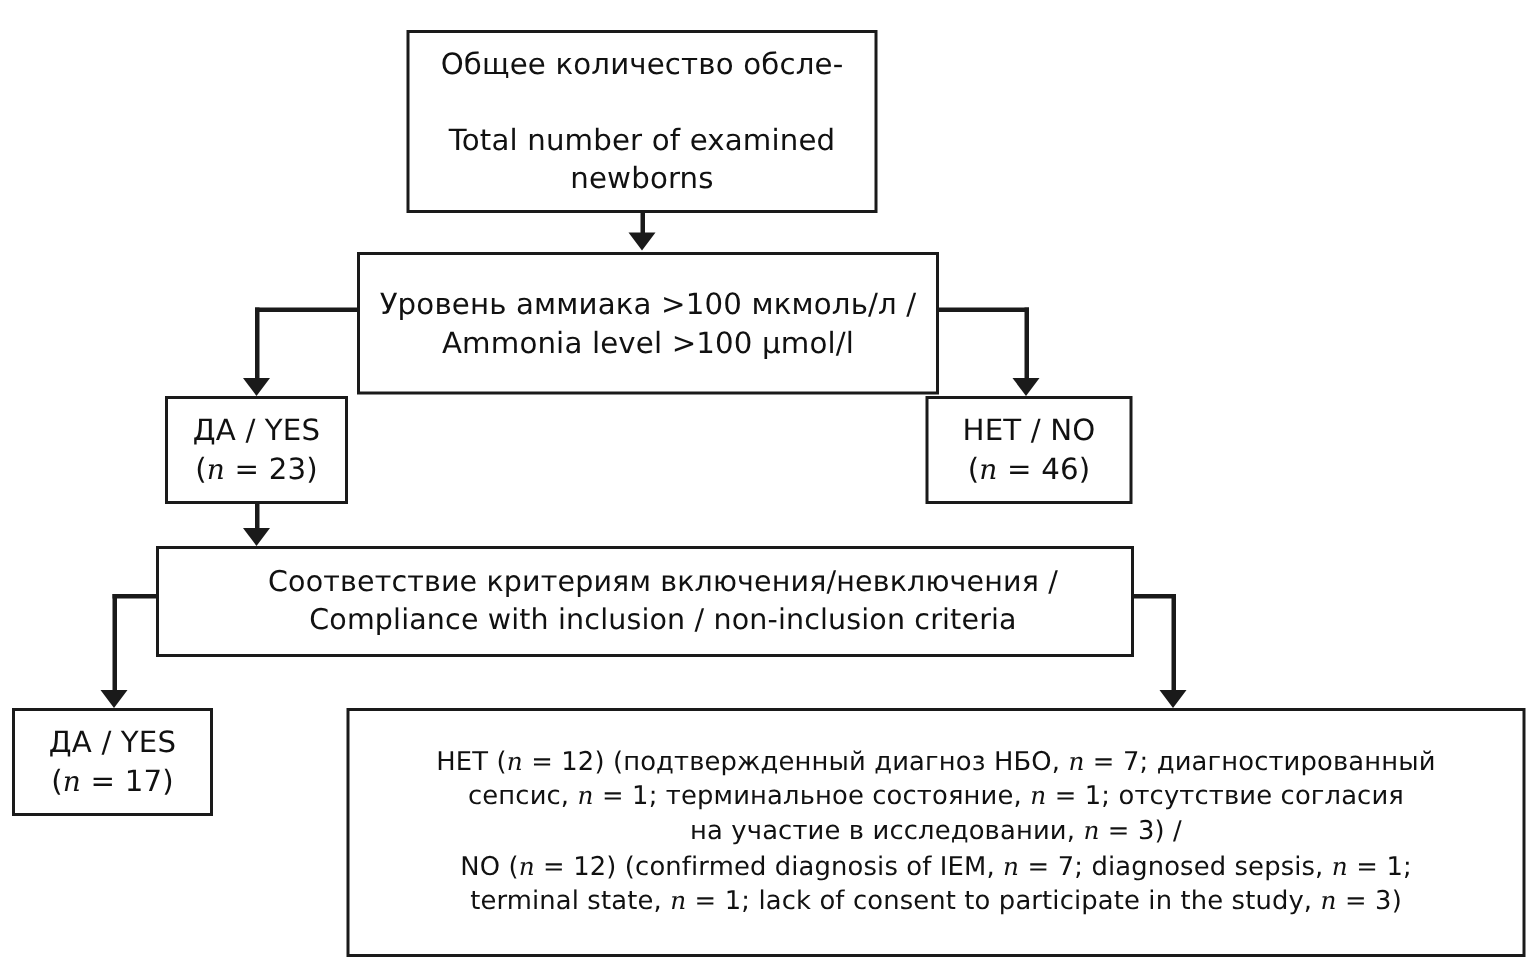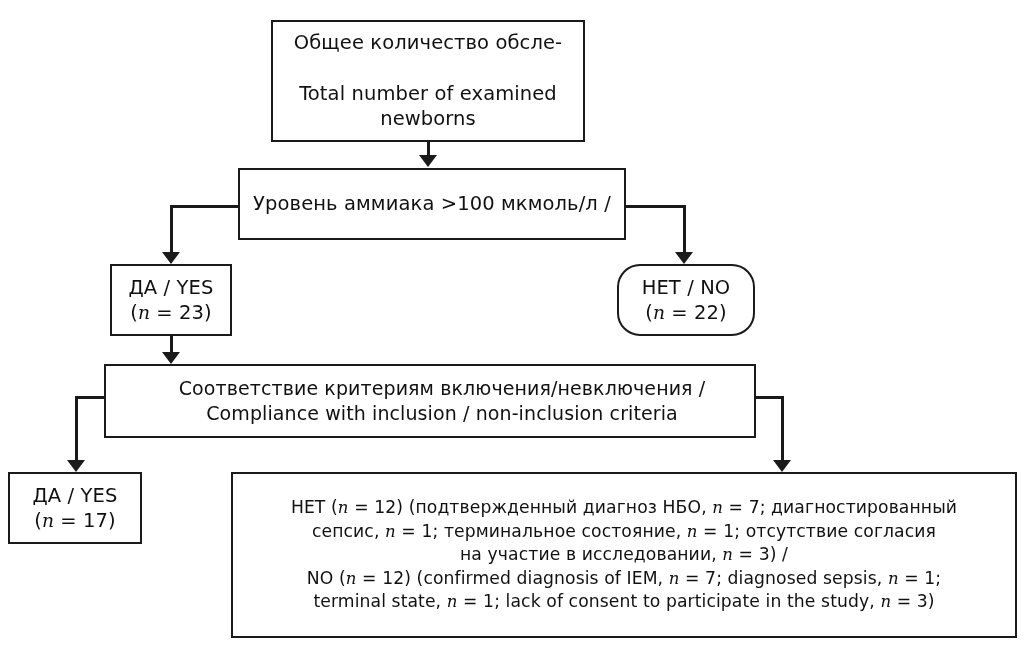--- a/index.html
+++ b/index.html
@@ -47,23 +47,23 @@
     position:absolute;
     width:0;height:0;
     border-left:9px solid transparent;
     border-right:9px solid transparent;
     border-top:12px solid #1a1a1a;
     z-index:2;
   }
 
   
   #box-total      {left:271px; top:20px;   width:314px; height:122px;}
-  #box-ammonia    {left:238px; top:168px; width:388px; height:72px;justify-content:flex-end;}
+  #box-ammonia    {left:238px; top:168px; width:388px; height:95px;justify-content:flex-end;}
   #box-yes23      {left:110px; top:264px; width:122px; height:72px;}
-  #box-no27       {left:617px; top:264px; width:138px; height:72px;border-radius:23px;}
+  #box-no27       {left:617px; top:264px; width:138px; height:72px;}
   #box-criteria   {left:104px; top:364px; width:652px; height:74px;padding-left:24px;}
   #box-yes11      {left:8px;   top:472px; width:134px; height:72px;}
   #box-excluded   {left:231px; top:472px; width:786px; height:166px;}
   #box-excluded .txt{line-height:1.36;}
 </style>
 </head>
 <body>
 
 <div id="canvas">
 
@@ -94,34 +94,35 @@
       <span>Общее количество обсле-</span><br>
       <br>
       <span>Total number of examined</span><br>
       <span>newborns</span>
     </span>
   </div>
 
   <div class="box" id="box-ammonia">
     <span class="txt t-lg">
       <span>Уровень аммиака &gt;100 мкмоль/л /</span><br>
+      <span>Ammonia level &gt;100 µmol/l</span>
     </span>
   </div>
 
   <div class="box" id="box-yes23">
     <span class="txt t-lg">
       <span>ДА / YES</span><br>
       <span><span>(</span><i class="n">n</i><span> = </span><span>23</span><span>)</span></span>
     </span>
   </div>
 
   <div class="box" id="box-no27">
     <span class="txt t-lg">
       <span>НЕТ / NO</span><br>
-      <span><span>(</span><i class="n">n</i><span> = </span><span>22</span><span>)</span></span>
+      <span><span>(</span><i class="n">n</i><span> = </span><span>46</span><span>)</span></span>
     </span>
   </div>
 
   <div class="box" id="box-criteria">
     <span class="txt t-md">
       <span>Соответствие критериям включения/невключения /</span><br>
       <span>Compliance with inclusion / non-inclusion criteria</span>
     </span>
   </div>
 

